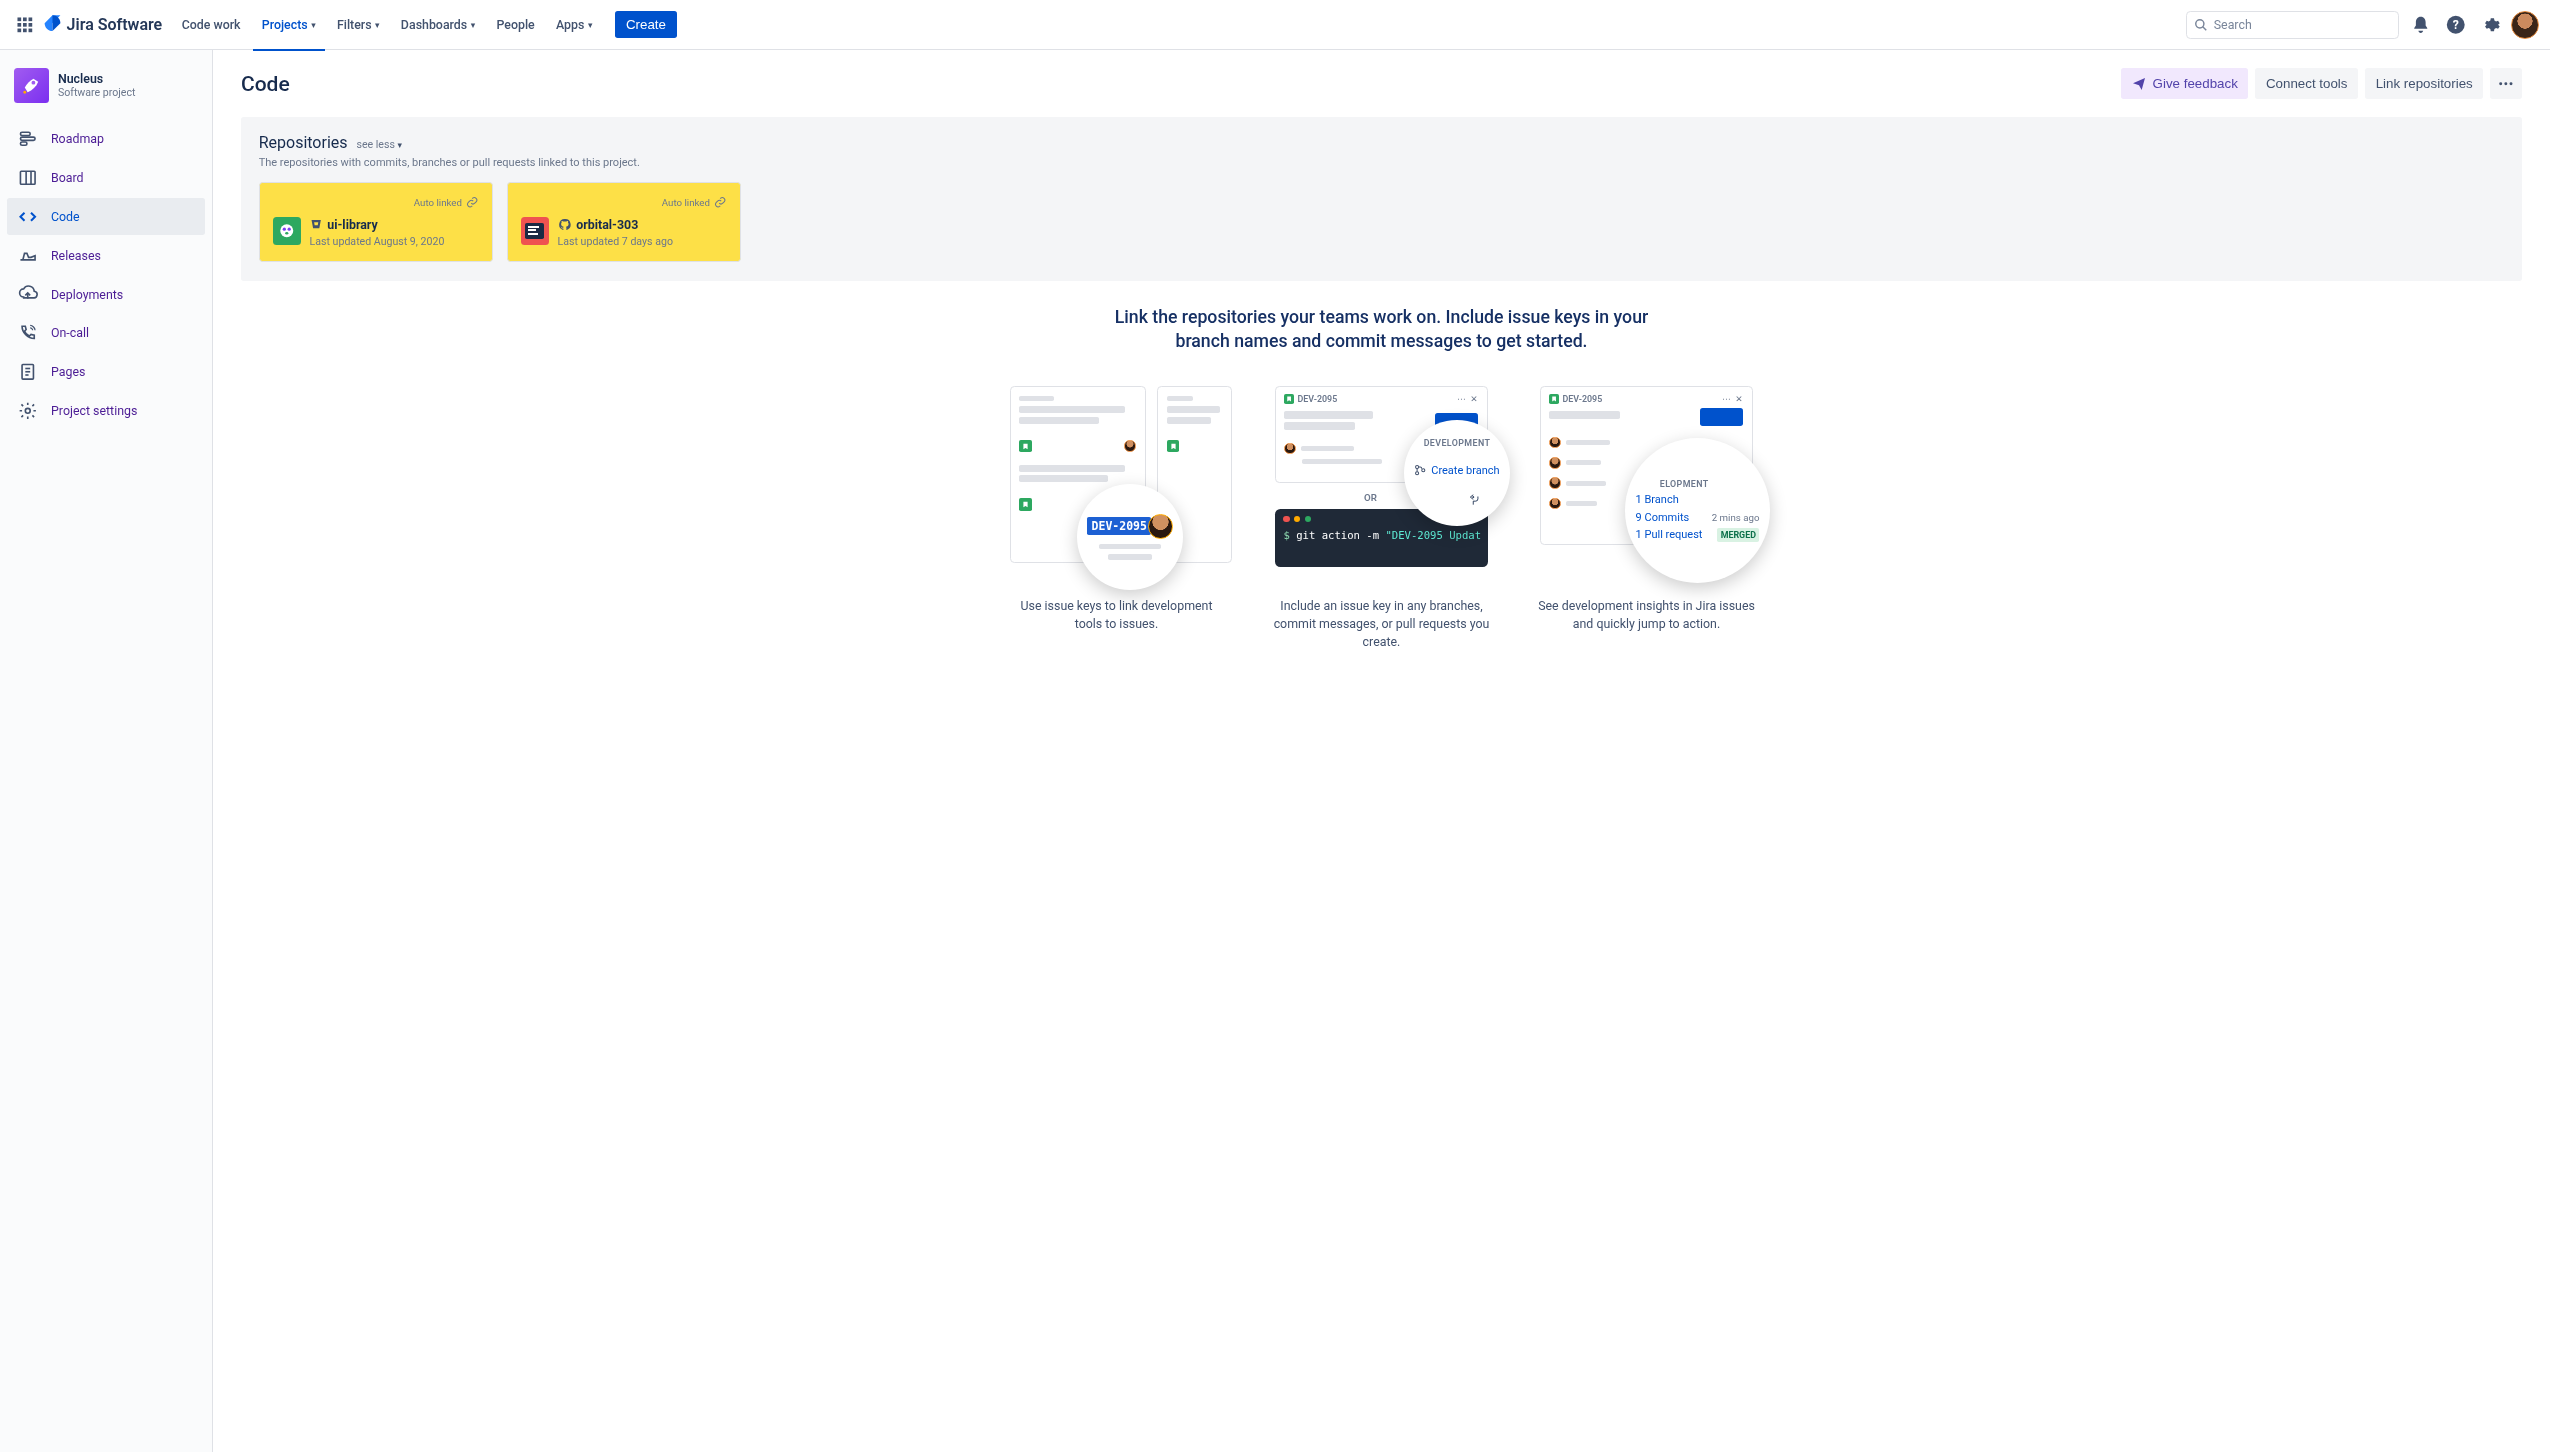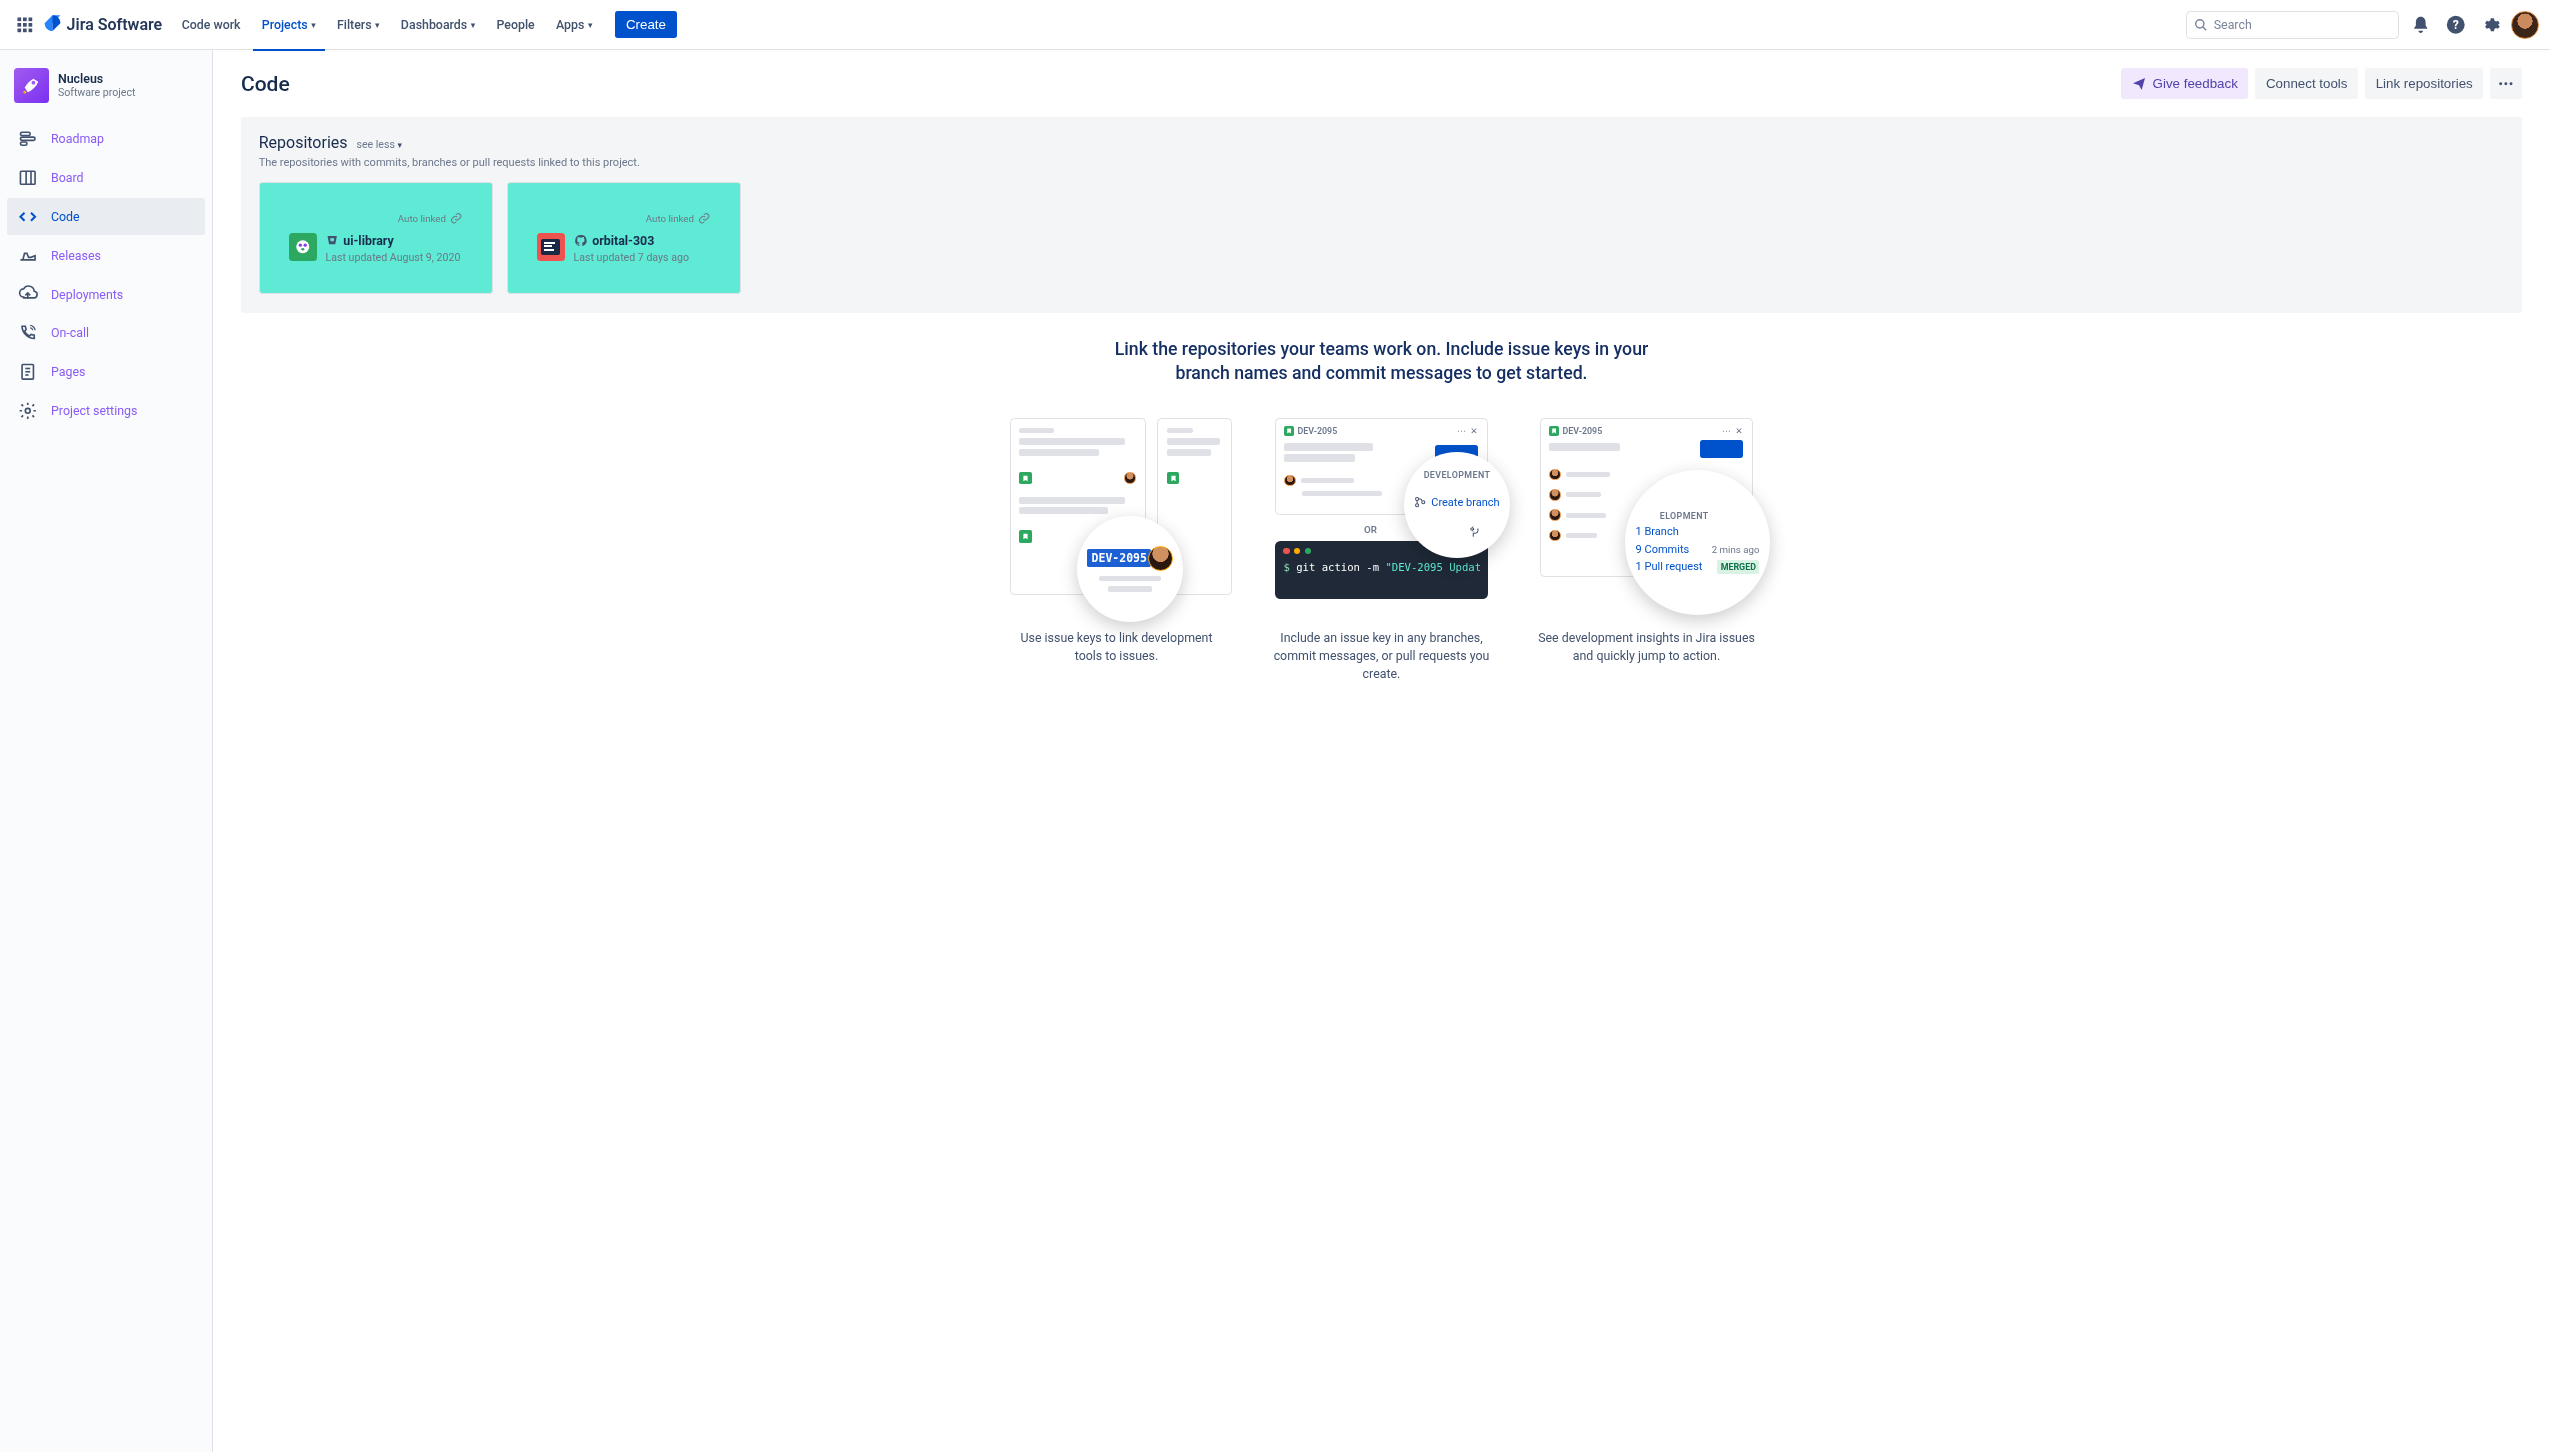--- a/index.html
+++ b/index.html
@@ -12,38 +12,38 @@
 .logo-area { display: flex; align-items: center; gap: 3.5px; margin-right: 7px;}
 .create-btn { background:#0052CC; color:#fff; padding:6.2px 10.6px; border-radius:2.7px; border:none; font-weight:500; cursor:pointer; margin-left:10.6px;}
 .nav-right { margin-left:auto; display:flex; align-items:center; gap:7px; }
 .search-box { width:213px; height:28px; border:1.8px solid #dfe1e6; border-radius:4.4px; display:flex; align-items:center; padding:0 7px; gap:5.3px; color:#7a869a;}
 .icon-btn { width:28px; height:28px; display:flex; align-items:center; justify-content:center; cursor:pointer; color:#42526E; border-radius:50%; }
 .avatar-img { width:28px; height:28px; border-radius:50%; background: radial-gradient(circle at 50% 35%, #cb8a5e 35%, #3a2518 36%); border:1.8px solid #e88b3c; }
 .shell { display:flex; height: calc(100vh - 50px); }
 .sidebar { width:213px; background:#fafbfc; border-right:0.9px solid #dfe1e6; padding:17.7px 7px; }
 .proj-head { display:flex; align-items:center; gap:8.9px; padding:0 7px 17.7px; }
 .proj-icon { width:35px; height:35px; border-radius:3.5px; background:linear-gradient(135deg,#a15cf0,#7b2ff0); display:flex; align-items:center; justify-content:center; position:relative;}
-.sb-item { display:flex; align-items:center; gap:12.4px; padding:8px 10.6px; border-radius:2.7px; cursor:pointer; color:#8b5cf6; font-weight:400; margin-bottom:1.8px;}
+.sb-item { display:flex; align-items:center; gap:12.4px; padding:8px 10.6px; border-radius:2.7px; cursor:pointer; color:#4c1d95; font-weight:400; margin-bottom:1.8px;}
 .sb-item.active { background:#e9ecf0; color:#0052CC; }
 .sb-icon { width:21px; height:21px; display:flex; align-items:center; justify-content:center;}
 .main { flex:1; padding:17.7px 28px; overflow:auto; }
 .breadcrumb { color:#6b778c; font-size:12.4px; margin-bottom:5.3px;}
 .page-head { display:flex; align-items:center; margin-bottom:17.7px;}
 .page-title { font-size:21px; font-weight:500; }
 .head-actions { margin-left:auto; display:flex; gap:7px; }
 .act-btn { padding:7px 10.6px; border-radius:2.7px; background:#f4f5f7; border:none; cursor:pointer; font-weight:500; color:#42526E; display:flex; align-items:center; gap:5.3px;}
 .act-btn.feedback { background:#f1e8fd; color:#5243AA; }
 .act-btn.more { padding:7px;}
 .repos-panel { background:#f4f5f7; border-radius:2.7px; padding:16px 17.7px 19.5px; margin-bottom:25px;}
 .repos-head { display:flex; align-items:baseline; gap:8.9px;}
 .repos-title { font-weight:400; font-size:16px;}
 .see-less { color:#6b778c; font-size:10.6px; display:flex; align-items:center; gap:2.7px; cursor:pointer;}
 .repos-desc { color:#6b778c; font-size:11px; margin-top:4.4px;}
 .cards { display:flex; gap:14px; margin-top:12.4px;}
-.card { background:#5eead4; border-radius:3.5px; border:0.9px solid #dfe1e6; width:234px; padding:29px; }
+.card { background:#fde047; border-radius:3.5px; border:0.9px solid #dfe1e6; width:234px; padding:13px; }
 .card-top { font-size:9.7px; color:#6b778c; text-align:right; display:flex; justify-content:flex-end; align-items:center; gap:4.4px; margin-bottom:8.9px;}
 .card-body { display:flex; gap:8.9px;margin-top:6px;}
 .repo-icon { width:28px; height:28px; border-radius:3.5px; flex-shrink:0;}
 .repo-name { font-weight:700; color:#172B4D; display:flex; align-items:center; gap:5.3px; margin-bottom:2.7px;}
 .repo-updated { font-size:10.6px; color:#6b778c;}
 .hero { text-align:center; max-width:549px; margin: 8.9px auto 26.6px;}
 .hero-text { font-size:17.7px; color:#163064; font-weight:500; line-height:1.35;}
 .illus { display:flex; gap:44px; justify-content:center; margin-top:25px;}
 .illus-col { width:221px; text-align:center;}
 .illus-img { width:221px; height:204px; position:relative; margin-bottom:12.4px;}

